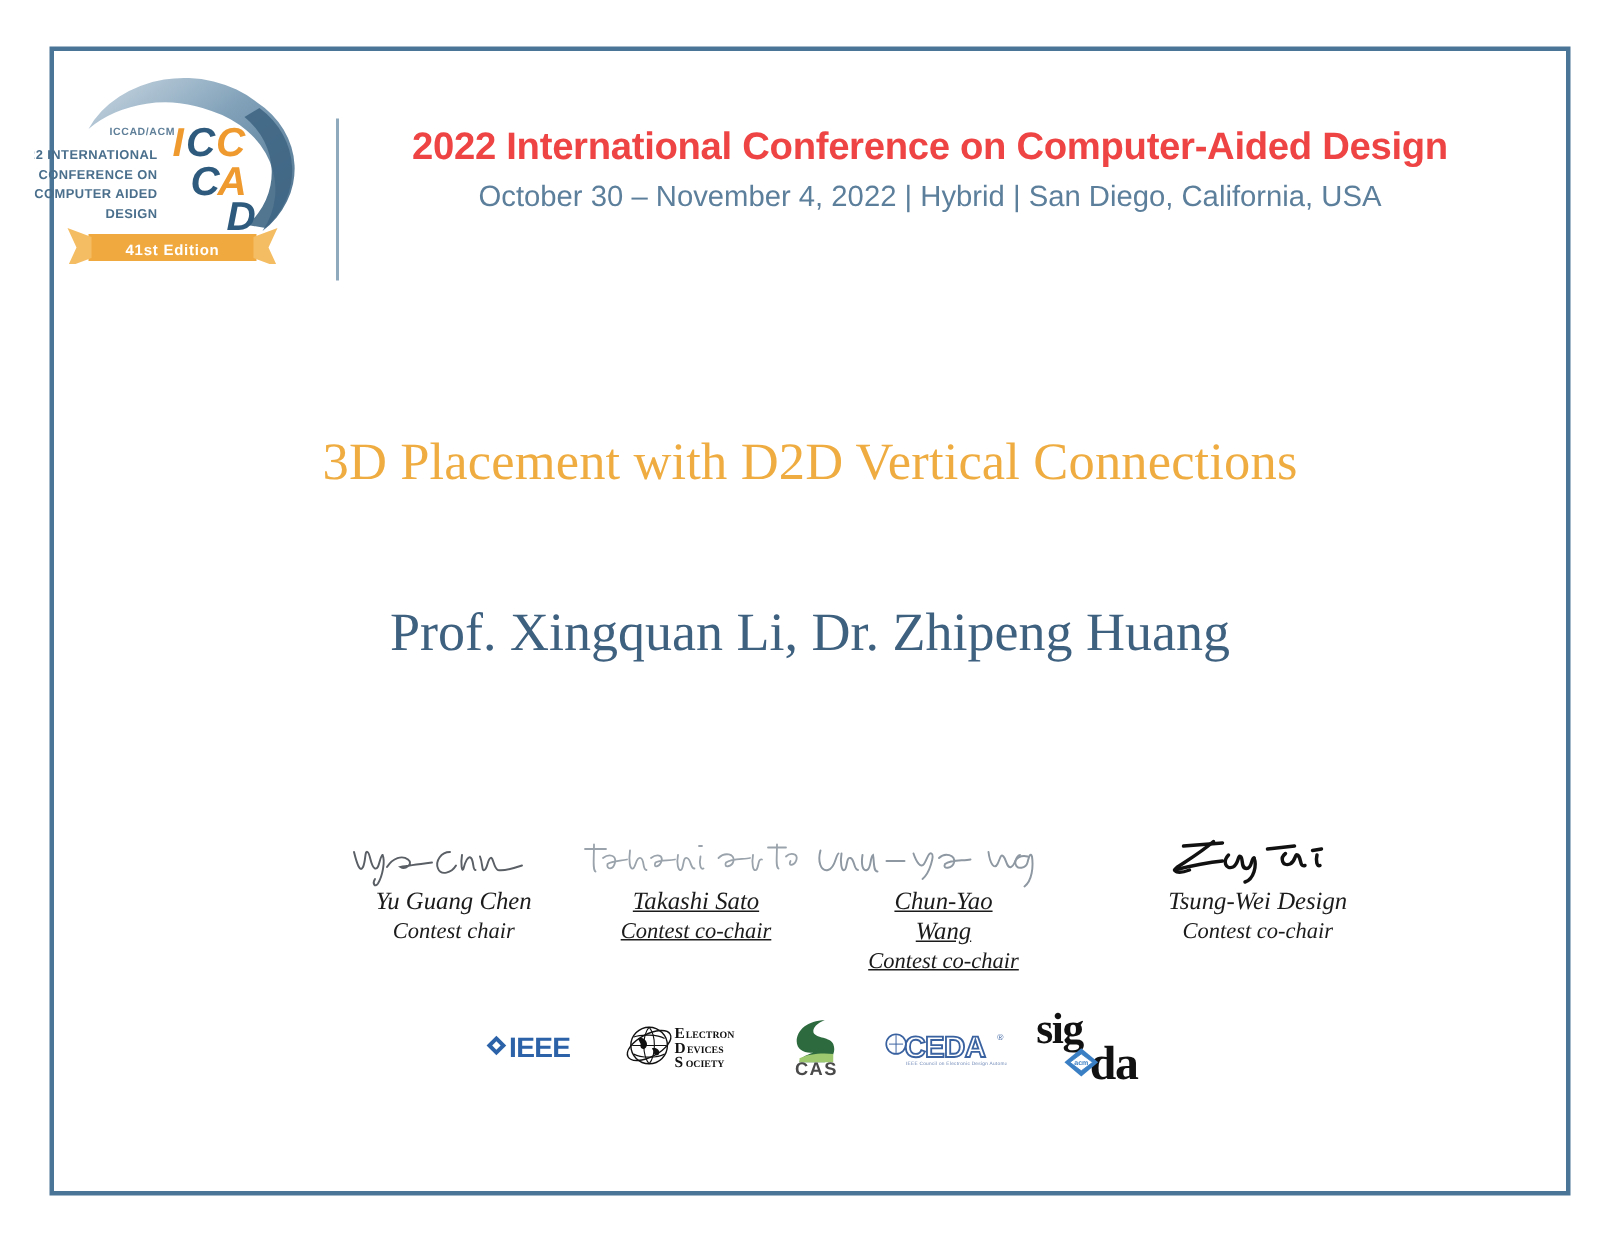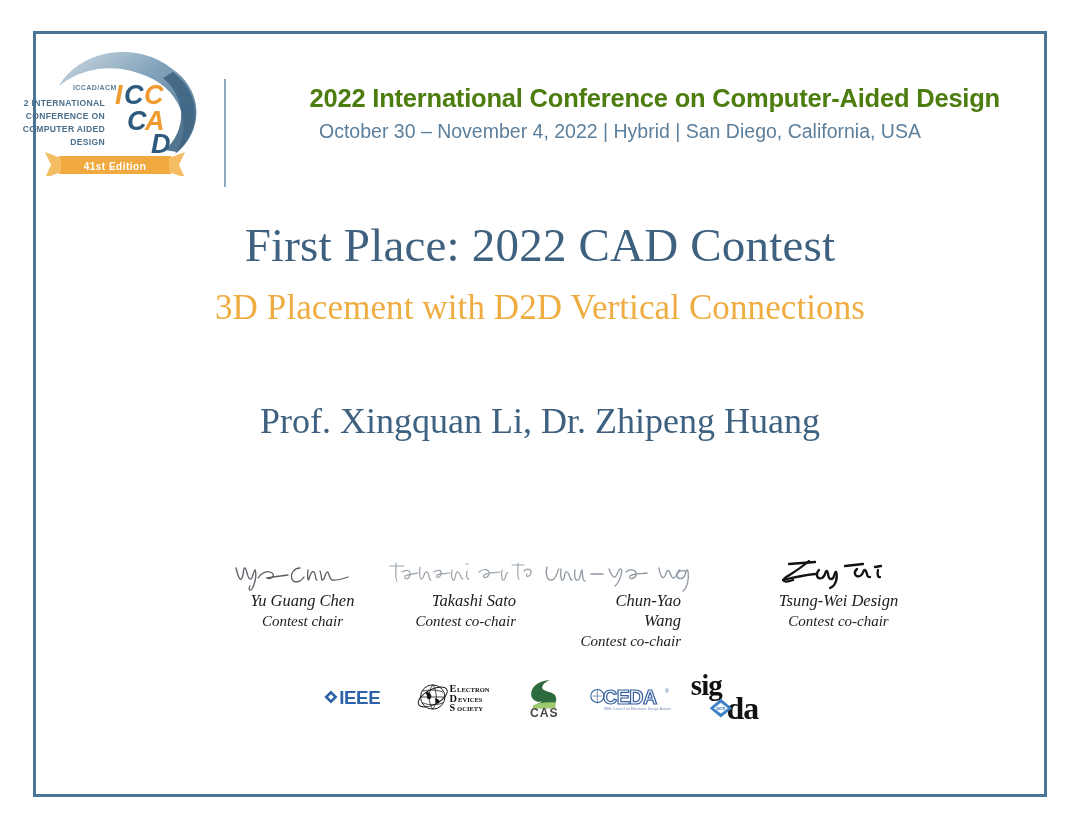--- a/index.html
+++ b/index.html
@@ -35,24 +35,23 @@
     background:#8fa9bd;
   }
   .header-text{
     position:absolute;left:240px;top:52px;width:760px;
     text-align:center;
   }
   .conf-title{
     font-family:"Liberation Sans", sans-serif;
     font-weight:bold;
     font-size:25.5px;
-    color:#4d7c0f;
+    color:#ef4444;
     letter-spacing:-0.2px;
     white-space:nowrap;
-    text-align:right;
   }
   .conf-sub{
     font-family:"Liberation Sans", sans-serif;
     font-weight:normal;
     font-size:19.5px;
     color:#5c7f9c;
     margin-top:7px;
     white-space:nowrap;
   }
 
@@ -108,21 +107,22 @@
   }
   .sig-role{
     font-family:"Liberation Serif", serif;
     font-style:italic;
     font-size:15px;
     color:#1b1b1b;
     line-height:20px;
   }
   .sig-narrow .sig-name,.sig-narrow .sig-role{
     display:block;width:104px;margin-left:auto;margin-right:auto;
-    text-align:right;
+    text-align:center;
+    text-decoration:underline;
   }
   .sig-b2 .sig-name,.sig-b2 .sig-role{margin-left:36px;margin-right:auto;}
   .sig-b3 .sig-name,.sig-b3 .sig-role{margin-left:36px;margin-right:auto;}
 
   
   .sponsors{
     position:absolute;left:315px;top:666px;
     width:460px;height:62px;
     display:flex;align-items:center;justify-content:flex-start;gap:18px;
   }
@@ -171,21 +171,20 @@
     </div>
 
     <div class="divider"></div>
 
     <div class="header-text">
       <div class="conf-title">2022 International Conference on Computer-Aided Design</div>
       <div class="conf-sub">October 30 – November 4, 2022 | Hybrid | San Diego, California, USA</div>
     </div>
   </div>
 
-  <div class="main-title">First Place: 2022 CAD Contest</div>
   <div class="sub-title">3D Placement with D2D Vertical Connections</div>
 
   <div class="authors">
     <div>Prof. Xingquan Li, Dr. Zhipeng Huang</div>
   </div>
 
   <div class="sig-row">
 
     <div class="sig-block sig-b1">
       <svg class="sig-img" width="150" height="36" viewBox="0 0 150 36">

